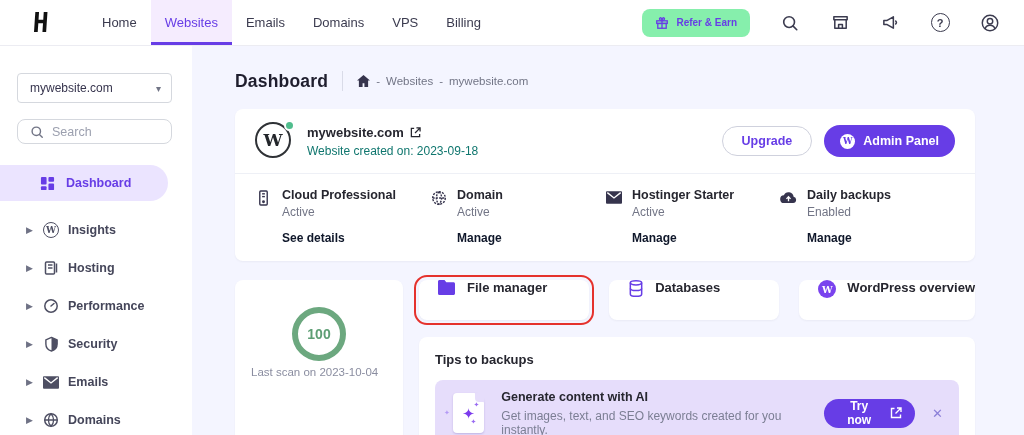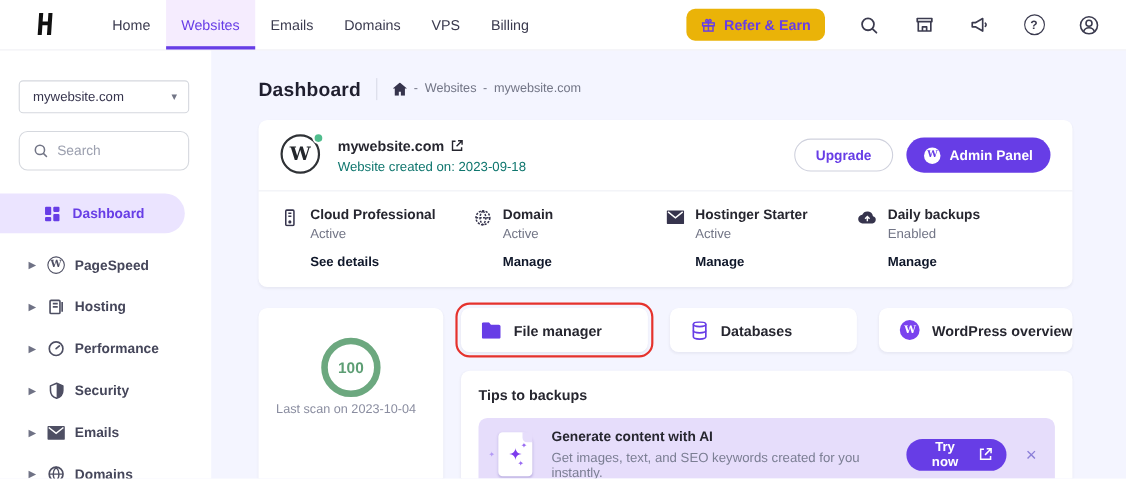--- a/index.html
+++ b/index.html
@@ -9,32 +9,32 @@
 
   
   .header { height:46px; display:flex; align-items:stretch; border-bottom:1px solid #ececf2; background:#fff; flex:0 0 46px; padding:0 24px 0 25px; }
   .logo { align-self:center; width:30px; height:30px; margin-right:33px; display:flex; align-items:center; justify-content:center;
           font-family:"DejaVu Sans Mono",monospace; font-weight:bold; font-size:26px; color:#111; letter-spacing:-2px; }
   .logo span { transform:scaleY(1.05) skewX(-4deg); }
   .nav { display:flex; align-items:stretch; }
   .nav-item { display:flex; align-items:center; padding:0 14px; font-size:13px; color:#3b3b4f; cursor:pointer; border-bottom:3px solid transparent; border-top:3px solid transparent; }
   .nav-item.active { background:#f5ecfe; color:#673de6; border-bottom-color:#673de6; font-weight:400; }
   .header-right { margin-left:auto; display:flex; align-items:center; gap:30px; }
-  .refer-pill { display:flex; align-items:center; gap:7px; background:#eab308; color:#673de6; font-size:13px; font-weight:600; padding:7px 13px; border-radius:8px; cursor:pointer; white-space:nowrap; }
+  .refer-pill { display:flex; align-items:center; gap:7px; background:#86efac; color:#673de6; font-size:10px; font-weight:600; padding:7px 13px; border-radius:8px; cursor:pointer; white-space:nowrap; }
   .hicon { width:20px; height:20px; display:flex; align-items:center; justify-content:center; color:#3b3b4f; cursor:pointer; }
   .circle-glyph { width:19px; height:19px; border:1.7px solid #3b3b4f; border-radius:50%; display:flex; align-items:center; justify-content:center; font-size:11px; font-weight:700; color:#3b3b4f; }
 
   
   .content-row { flex:1; display:flex; min-height:0; }
 
   
   .sidebar { width:192px; flex:0 0 192px; background:#fff; padding-top:27px; }
   .site-select { margin:0 20px 16px 17px; height:30px; border:1px solid #d5d8de; border-radius:4px; display:flex; align-items:center; padding:0 10px 0 12px; font-size:12px; color:#36344d; cursor:pointer; }
   .site-select .caret { margin-left:auto; color:#727586; font-size:10px; }
-  .search-box { margin:0 20px 0 17px; height:36px; border:1px solid #d5d8de; border-radius:8px; display:flex; align-items:center; padding:0 12px; gap:8px; }
+  .search-box { margin:0 20px 0 17px; height:25px; border:1px solid #d5d8de; border-radius:8px; display:flex; align-items:center; padding:0 12px; gap:8px; }
   .search-box input { border:none; outline:none; width:100%; font-size:12.5px; font-family:inherit; color:#36344d; background:transparent; }
   .search-box input::placeholder { color:#9ca0af; }
   .side-active { margin-top:21px; height:36px; width:168px; background:#ebe4ff; border-radius:0 18px 18px 0; display:flex; align-items:center; padding-left:40px; gap:11px; color:#673de6; font-size:12.5px; font-weight:700; cursor:pointer; }
   .side-list { margin-top:10px; }
   .side-item { height:38px; display:flex; align-items:center; padding-left:26px; cursor:pointer; }
   .side-item .chev { width:16px; font-size:9px; color:#6f7285; }
   .side-item .sicon { width:18px; height:18px; display:flex; align-items:center; justify-content:center; margin-right:8px; color:#4e4f63; }
   .side-item .slabel { font-size:12.5px; font-weight:600; color:#45465a; }
   .wp-ring { width:16px; height:16px; border:1.6px solid #4e4f63; border-radius:50%; display:flex; align-items:center; justify-content:center; font-family:"DejaVu Serif",serif; font-size:9px; font-weight:700; color:#4e4f63; }
 
@@ -74,21 +74,21 @@
   .right-col { flex:1; min-width:0; }
 
   .ps-card { height:169px; padding:14px 16px; overflow:hidden; }
   .ps-head { display:flex; align-items:center; gap:8px; }
   .ps-title { font-size:12.5px; font-weight:700; color:#26262f; }
   .score-ring { width:54px; height:54px; margin:13px auto 0; border:6px solid #6ca87f; border-radius:50%; display:flex; align-items:center; justify-content:center; font-size:14px; font-weight:700; color:#5d9e74; }
   .ps-device { margin-top:13px; font-size:12px; color:#36344d; }
   .ps-scan { margin-top:5px; font-size:11.5px; color:#8a8da0; }
 
   .quick-row { display:flex; gap:20px; }
-  .quick-card { flex:1; height:40px; display:flex; align-items:center; padding-left:19px; gap:11px; cursor:pointer; }
+  .quick-card { flex:1; height:40px; display:flex; align-items:flex-start; padding-left:19px; gap:11px; cursor:pointer; }
   .quick-card .qlabel { font-size:13px; font-weight:700; color:#26262f; white-space:nowrap; }
   .quick-card.highlighted { outline:2px solid #e5322d; outline-offset:3px; }
   .wp-badge { width:18px; height:18px; background:#7a43ee; border-radius:50%; display:flex; align-items:center; justify-content:center; font-family:"DejaVu Serif",serif; font-size:9.5px; font-weight:700; color:#fff; }
 
   .tips-card { margin-top:17px; padding:15px 16px; height:125px; overflow:hidden; }
   .tips-title { font-size:13px; font-weight:700; color:#26262f; }
   .ai-banner { margin-top:13px; height:66px; background:#e6ddfb; border-radius:8px; display:flex; align-items:center; padding:0 16px 0 18px; }
   .doc-icon { position:relative; width:32px; height:40px; background:#fff; border-radius:4px 10px 4px 4px; box-shadow:0 1px 2px rgba(80,60,160,.25); display:flex; align-items:center; justify-content:center; }
   .doc-fold { position:absolute; top:0; right:0; width:9px; height:9px; background:#e6ddfb; border-radius:0 0 0 4px; }
   .spark-main { color:#7c3bed; font-size:15px; line-height:1; }
@@ -193,21 +193,21 @@
         </span>
         <span>Dashboard</span>
       </div>
 
       <div class="side-list">
         <div class="side-item">
           <span class="chev">▶</span>
           <span class="sicon">
               <span class="wp-ring">W</span>
             </span>
-          <span class="slabel">PageSpeed</span>
+          <span class="slabel">Insights</span>
         </div>
         <div class="side-item">
           <span class="chev">▶</span>
           <span class="sicon">
             <svg width="16" height="16" viewBox="0 0 16 16" fill="none" stroke="#4e4f63" stroke-width="1.5">
               <rect x="2.5" y="2" width="9" height="12" rx="1"></rect>
                 <line x1="5" y1="5" x2="9.5" y2="5"></line>
                 <line x1="5" y1="8" x2="9.5" y2="8"></line>
                 <line x1="13.5" y1="3.5" x2="13.5" y2="12.5"></line>
             </svg>

